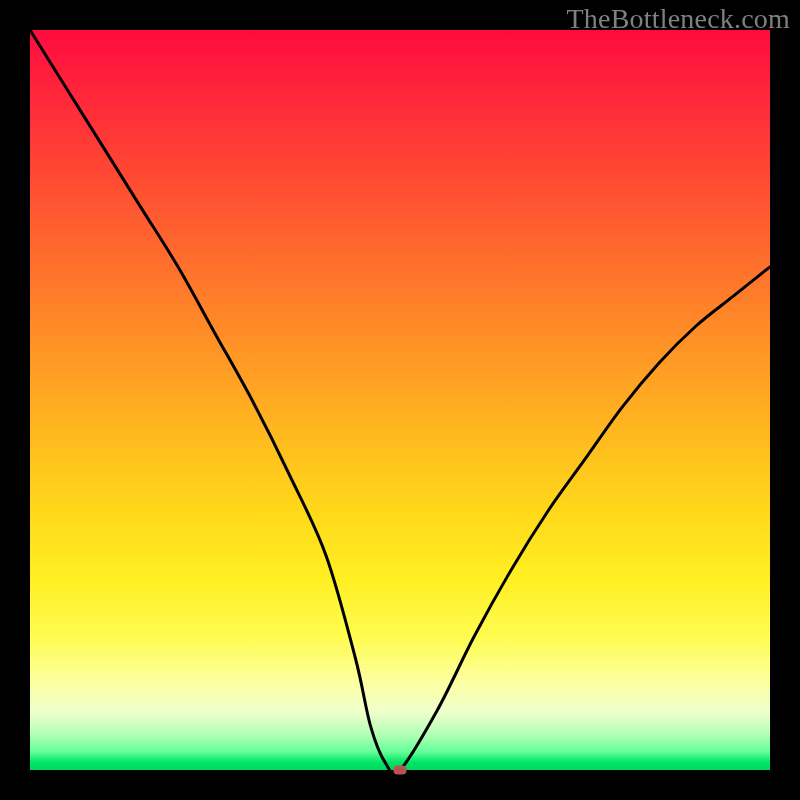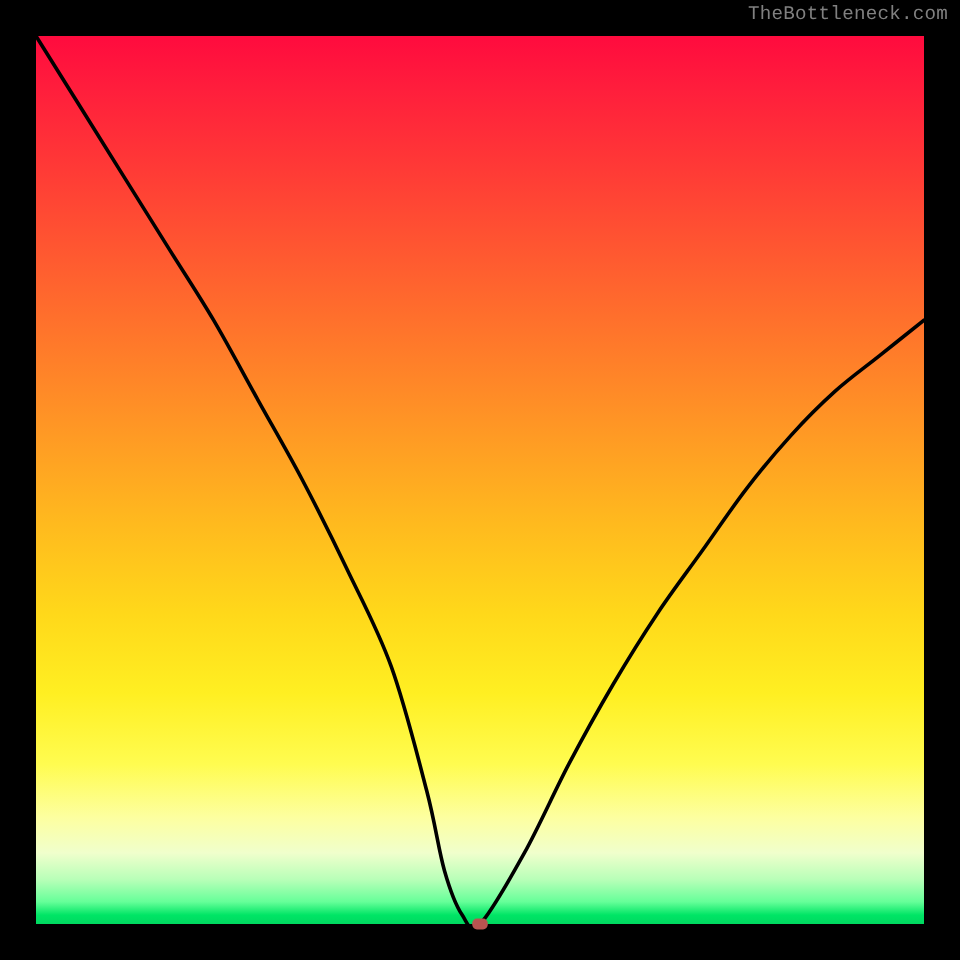--- a/index.html
+++ b/index.html
@@ -48,22 +48,22 @@
     left: 0;
     top: 0;
     width: 740px;
     height: 740px;
     pointer-events: none;
   }
   .watermark {
     position: absolute;
     top: 3px;
     right: 10px;
-    font-family: Liberation Mono, monospace;
-    font-size: 16px;
+    font-family: Liberation Serif, serif;
+    font-size: 28px;
     color: #808080;
     letter-spacing: 0.2px;
   }
   .marker {
     position: absolute;
     width: 13px;
     height: 9px;
     border-radius: 4px;
     background: #b85450;
     transform: translate(-50%, -50%);

